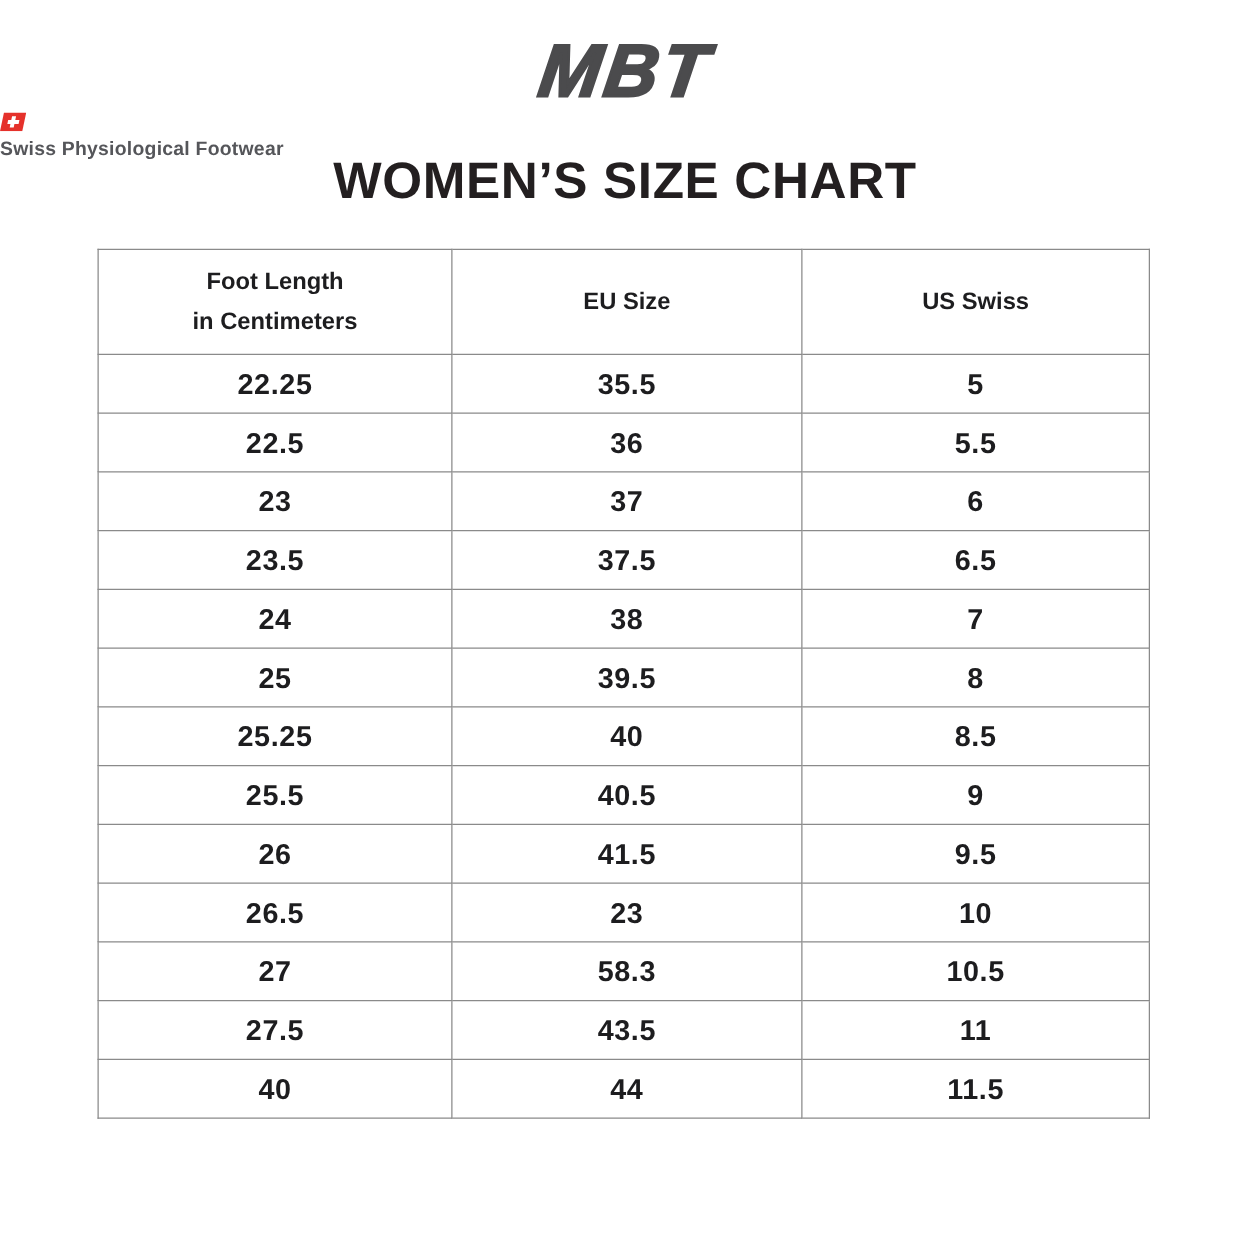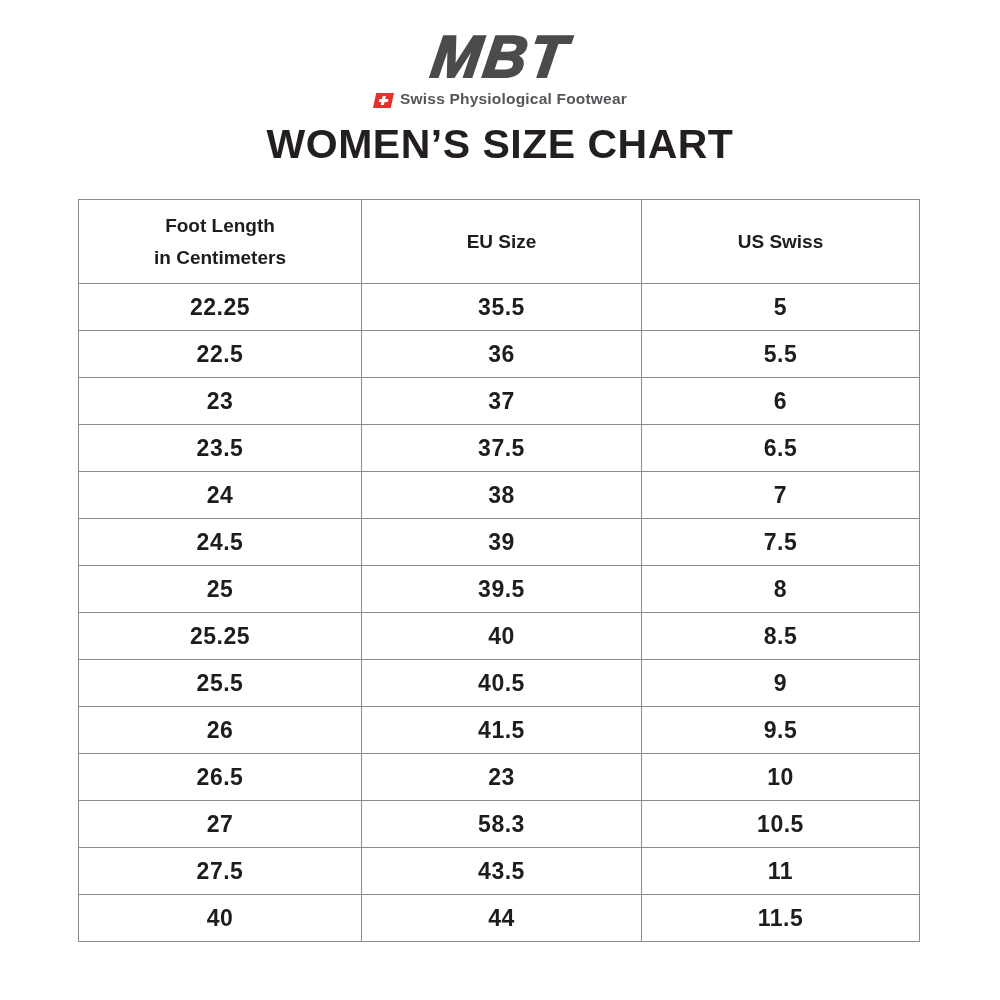--- a/index.html
+++ b/index.html
@@ -29,23 +29,24 @@
     font-size: 59px;
     line-height: 1.0;
     letter-spacing: 3px;
     color: #4b4b4d;
     -webkit-text-stroke: 2.2px #4b4b4d;
     transform: skewX(-8deg);
   }
   .tagline-row {
     margin-top: 3px;
     display: flex;
-    align-items: flex-end;
+    align-items: flex-start;
     justify-content: center;
     gap: 6px;
+    flex-direction: column;
   }
   .flag-icon { display: inline-block; width: 21px; height: 15px; }
   .tagline {
     font-weight: bold;
     font-size: 15.5px;
     color: #55565a;
     letter-spacing: 0.2px;
   }
 
   
@@ -157,25 +158,20 @@
       <td>37.5</td>
       <td>6.5</td>
     </tr>
 
     <tr>
       <td>24</td>
       <td>38</td>
       <td>7</td>
     </tr>
 
-    <tr>
-      <td>24.5</td>
-      <td>39</td>
-      <td>7.5</td>
-    </tr>
 
     <tr>
       <td>25</td>
       <td>39.5</td>
       <td>8</td>
     </tr>
 
     <tr>
       <td>25.25</td>
       <td>40</td>

